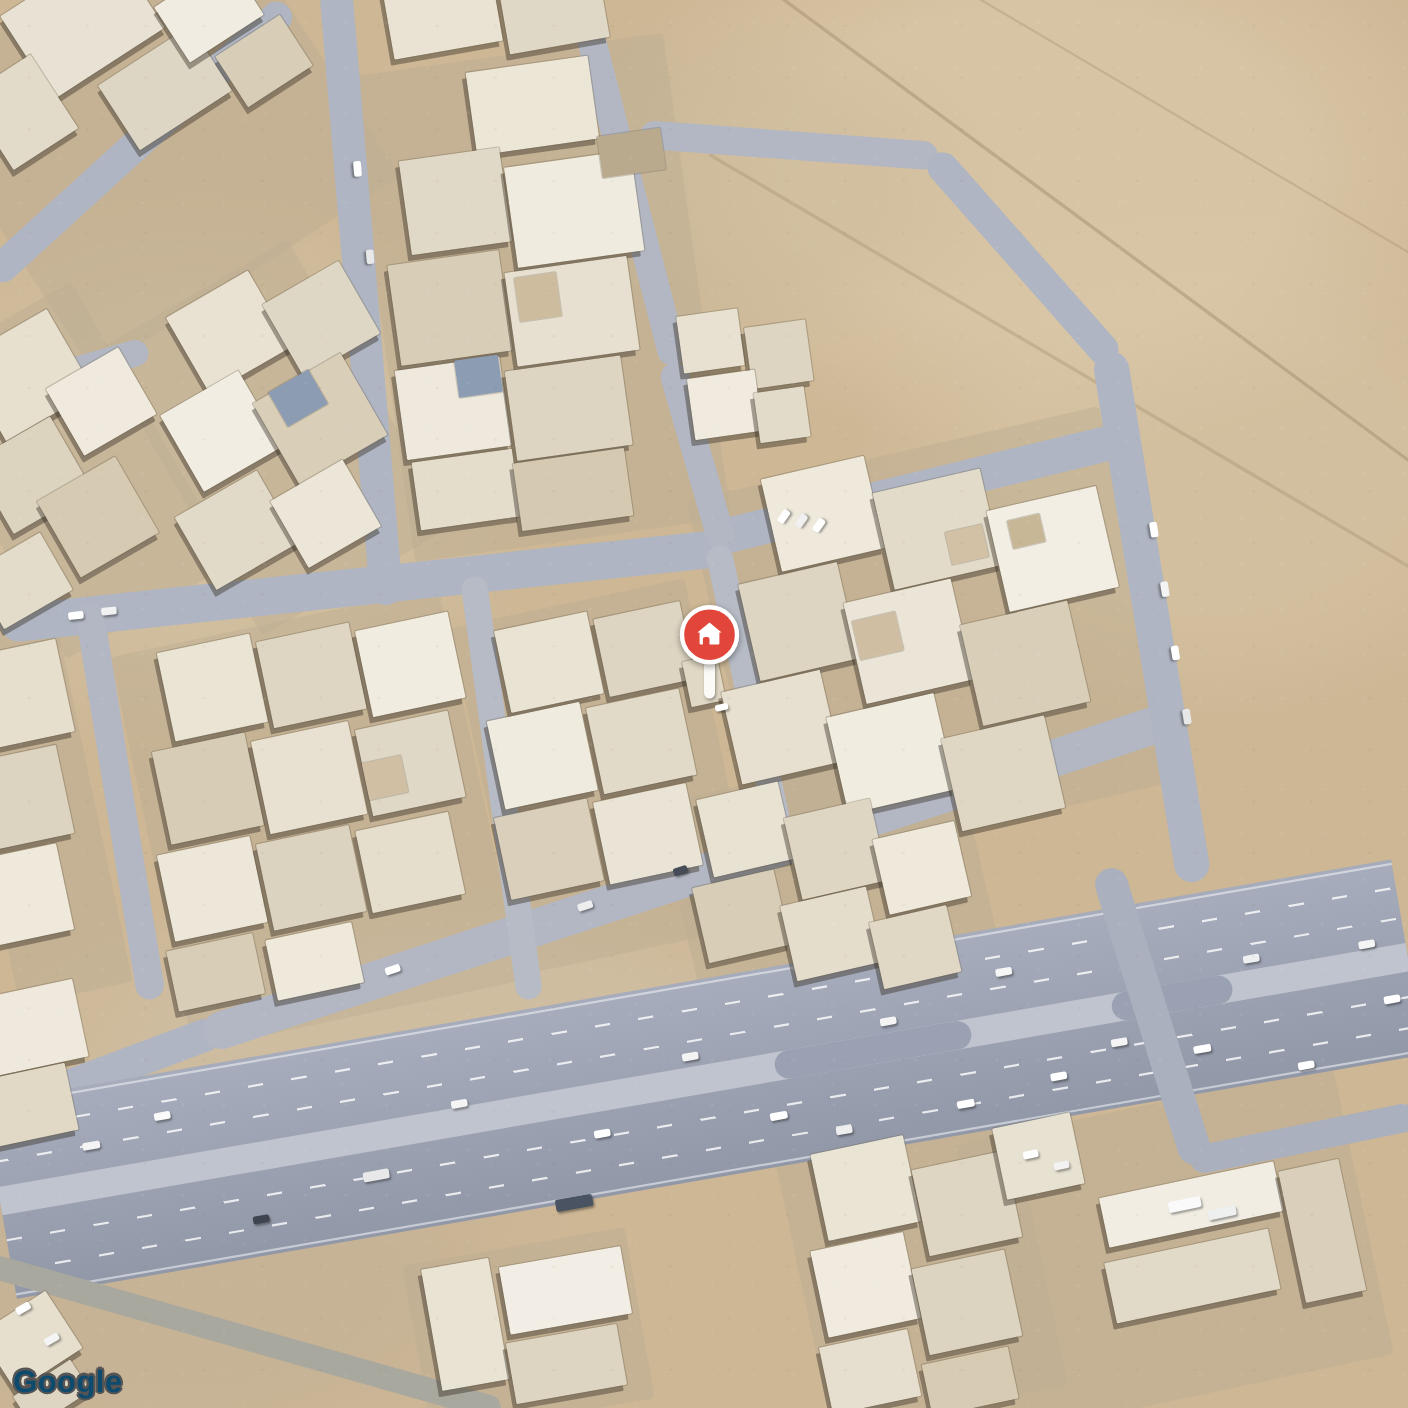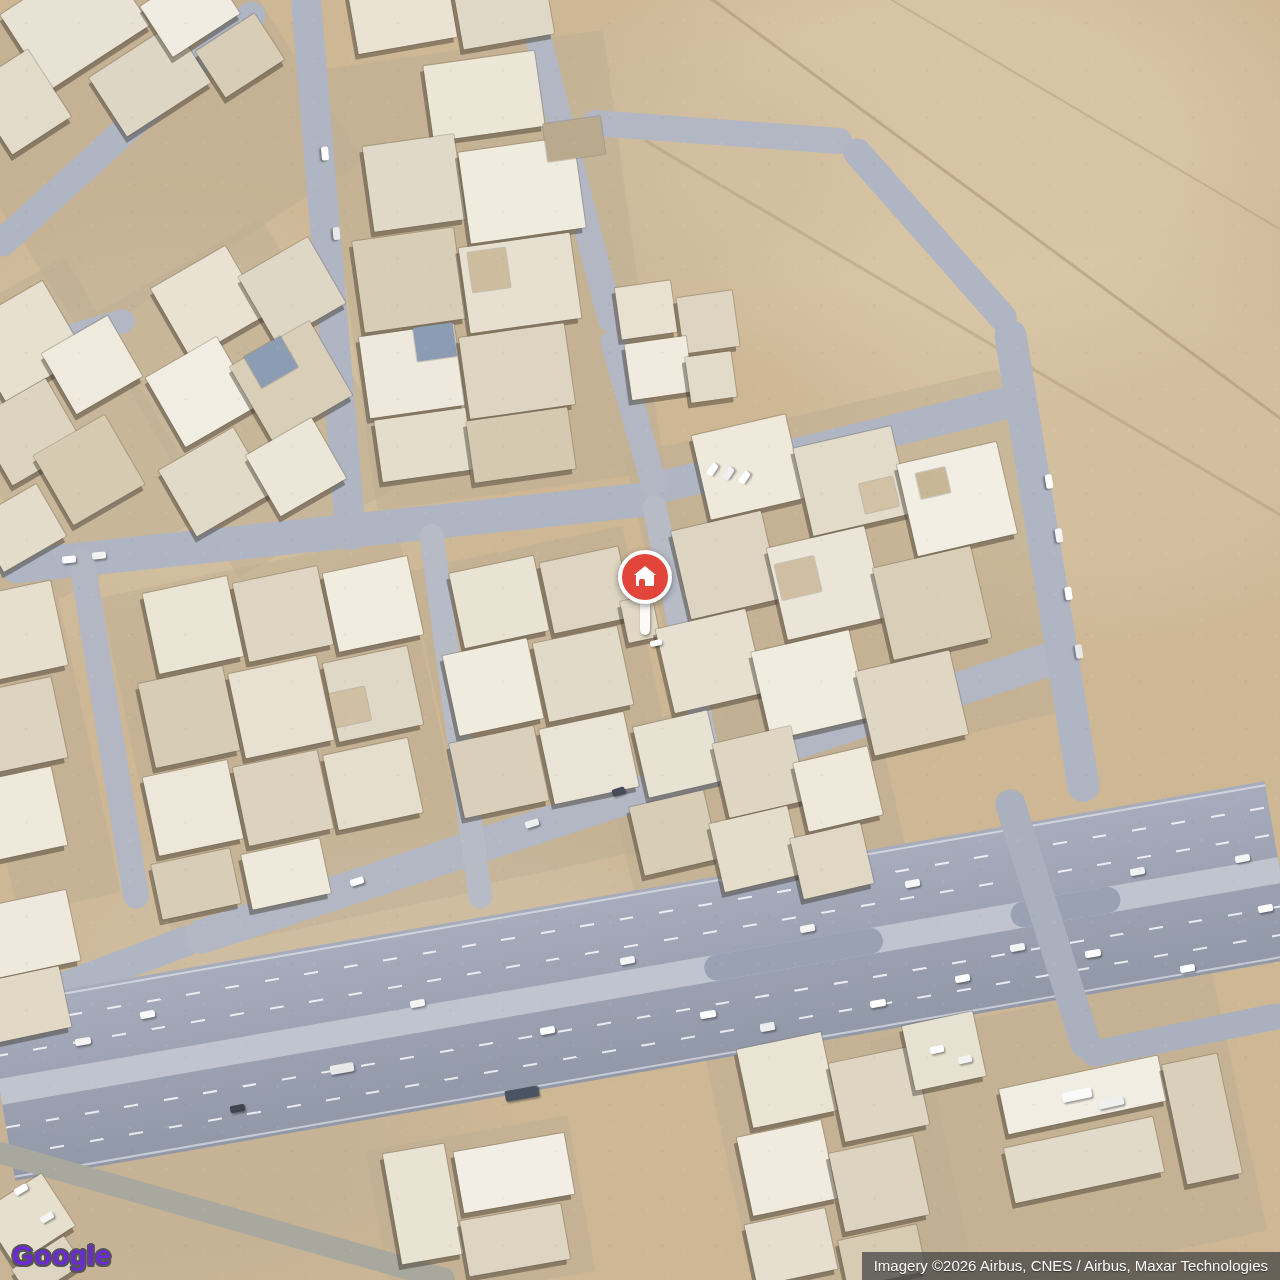--- a/index.html
+++ b/index.html
@@ -26,21 +26,21 @@
   #marker{position:absolute;z-index:10;width:0;height:0;}
   .m-stem{position:absolute;left:-5px;top:18px;width:10px;height:40px;background:#fbfaf6;border-radius:5px;box-shadow:1px 2px 3px rgba(0,0,0,.35);}
   .m-circle{position:absolute;left:-27px;top:-27px;width:54px;height:54px;border-radius:50%;
     background:#e2453a;border:4px solid #ffffff;box-sizing:border-box;box-shadow:0 2px 6px rgba(0,0,0,.4);}
   .m-house{position:absolute;left:-12px;top:-11px;width:24px;height:21px;}
   .m-roof{position:absolute;left:1px;top:0;width:0;height:0;border-left:11px solid transparent;border-right:11px solid transparent;border-bottom:9px solid #ffffff;}
   .m-body{position:absolute;left:3px;top:8px;width:18px;height:12px;background:#ffffff;border-radius:1px;}
   .m-door{position:absolute;left:6px;bottom:0;width:6px;height:8px;background:#e2453a;border-radius:2px 2px 0 0;}
   #logo{
     position:absolute;left:12px;bottom:8px;z-index:11;
-    font-size:28px;font-weight:bold;letter-spacing:.5px;color:#6d28d9;
+    font-size:28px;font-weight:bold;letter-spacing:.5px;color:#0c4a6e;
     text-shadow:-2px 0 #555,2px 0 #555,0 -2px #555,0 2px #555,
       -1.5px -1.5px #555,1.5px -1.5px #555,-1.5px 1.5px #555,1.5px 1.5px #555;
   }
   #attribution{
     position:absolute;right:0;bottom:0;height:28px;z-index:11;
     background:rgba(64,64,64,.72);color:#ffffff;
     font-size:15px;line-height:28px;padding:0 12px;white-space:nowrap;
     text-shadow:0 1px 1px rgba(0,0,0,.5);
   }
 </style>
@@ -241,16 +241,13 @@
     <div class="m-stem"></div>
     <div class="m-circle"></div>
     <div class="m-house">
       <div class="m-roof"></div>
       <div class="m-body"></div>
       <div class="m-door"></div>
     </div>
   </div>
 
   <div id="logo">Google</div>
-  <div id="attribution">
-    <span>Imagery ©2026 Airbus, CNES / Airbus, Maxar Technologies</span>
-  </div>
 </div>
 
 </body></html>

